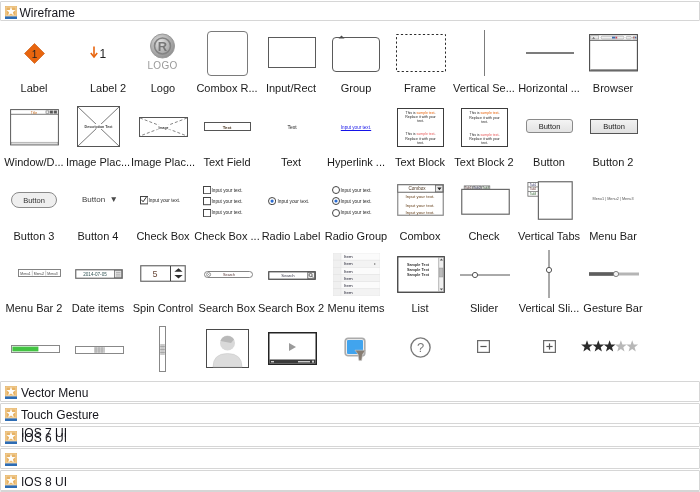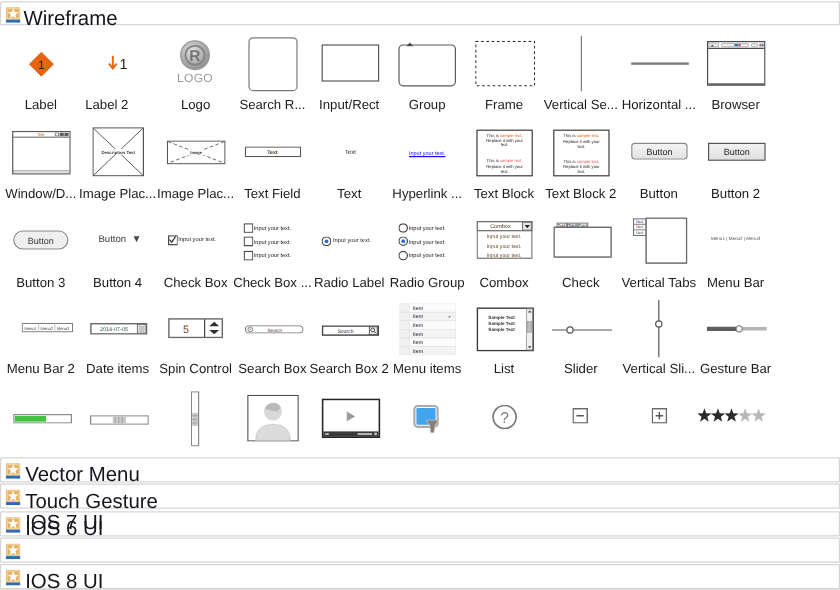--- a/index.html
+++ b/index.html
@@ -1,32 +1,32 @@
 <!DOCTYPE html>
 <html><head><meta charset="utf-8"><style>html,body{margin:0;padding:0;width:700px;height:492px;background:#fff;
 font-family:"Liberation Sans",sans-serif;overflow:hidden;position:relative;}
 *{box-sizing:border-box;}
 .ab{position:absolute;}
 .lbl{position:absolute;width:90px;text-align:center;font-size:11px;color:#1b1b1b;white-space:nowrap;}
 .hdr{position:absolute;left:0;right:0;height:20px;border:1px solid #d6d6d6;background:#fff;border-radius:1px;}
-.htxt{position:absolute;left:21px;top:3px;font-size:17px;color:#15151c;}
+.htxt{position:absolute;left:21px;top:3px;font-size:12px;color:#15151c;}
 svg{display:block;}
 </style></head><body>
 <div class="hdr" style="top:1px"></div>
 <svg class="ab" style="left:5px;top:5.5px" width="12" height="13">
     <rect x="0" y="0" width="12" height="10.4" fill="#e7b264"></rect>
     <rect x="1" y="1" width="10" height="8.4" fill="none" stroke="#f2d29e" stroke-width="1"></rect>
     <polygon points="6.0,0.8 7.2,4.0 10.5,4.1 7.9,6.2 8.8,9.5 6.0,7.6 3.2,9.5 4.1,6.2 1.5,4.1 4.8,4.0" fill="#fdfdfb"></polygon>
     <rect x="0" y="10.4" width="12" height="2.6" fill="#2d6cb4"></rect>
   </svg>
 <div class="htxt" style="top:5.5px;left:19.5px">Wireframe</div>
 <div class="lbl" style="left:-11px;top:82px">Label</div>
-<div class="lbl" style="left:44px;top:82px">Label 2</div>
+<div class="lbl" style="left:63px;top:82px">Label 2</div>
 <div class="lbl" style="left:118px;top:82px">Logo</div>
-<div class="lbl" style="left:182px;top:82px">Search R...</div>
+<div class="lbl" style="left:182px;top:82px">Combox R...</div>
 <div class="lbl" style="left:246px;top:82px">Input/Rect</div>
 <div class="lbl" style="left:311px;top:82px">Group</div>
 <div class="lbl" style="left:375px;top:82px">Frame</div>
 <div class="lbl" style="left:439px;top:82px">Vertical Se...</div>
 <div class="lbl" style="left:504px;top:82px">Horizontal ...</div>
 <div class="lbl" style="left:568px;top:82px">Browser</div>
 <div class="lbl" style="left:-11px;top:156px">Window/D...</div>
 <div class="lbl" style="left:53px;top:156px">Image Plac...</div>
 <div class="lbl" style="left:118px;top:156px">Image Plac...</div>
 <div class="lbl" style="left:182px;top:156px">Text Field</div>

